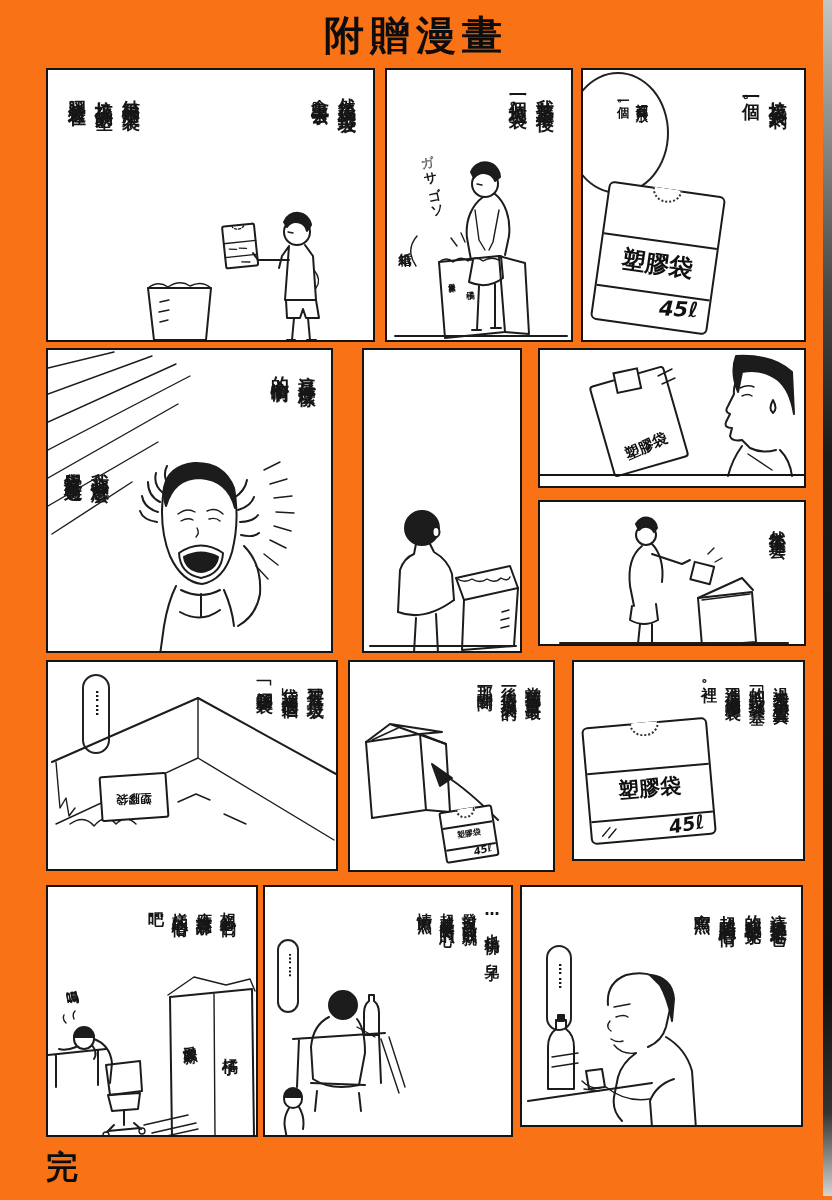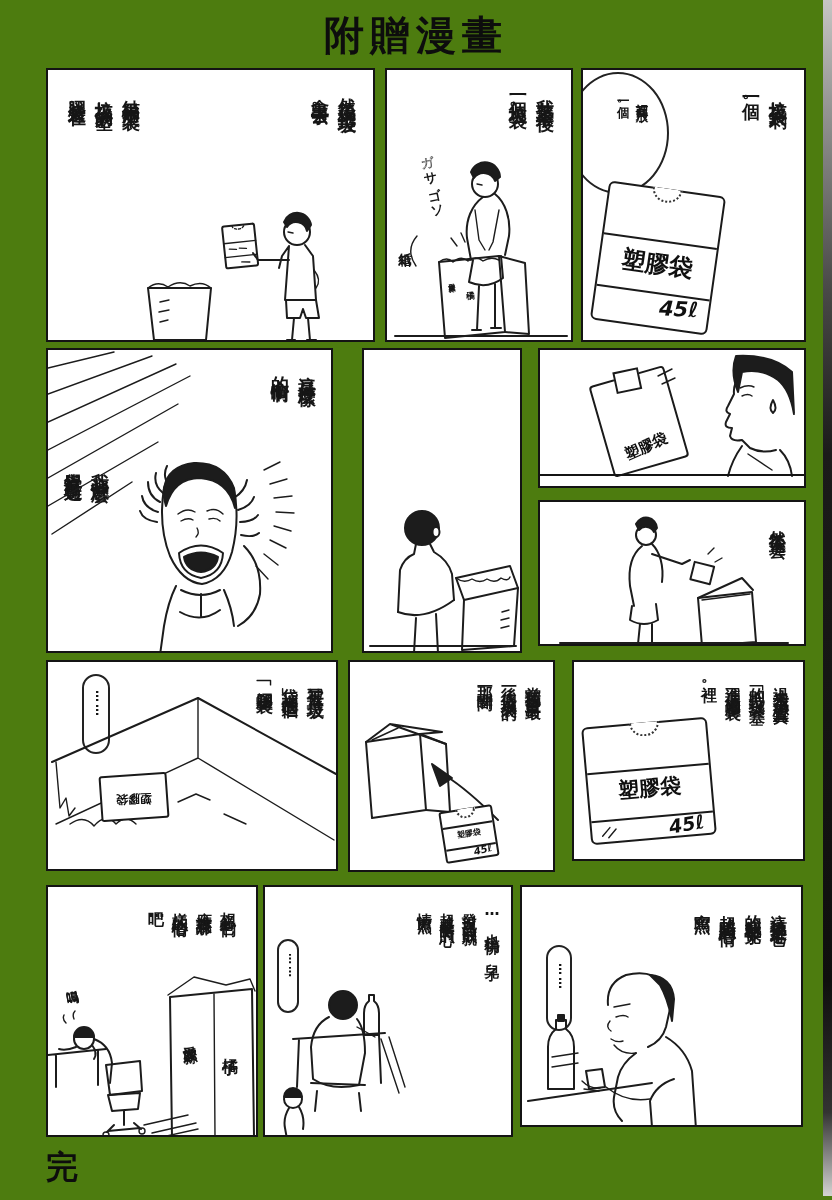--- a/index.html
+++ b/index.html
@@ -1,18 +1,18 @@
 <!DOCTYPE html>
 <html><head>
 <meta charset="utf-8">
 <style>
   html,body { margin:0; padding:0; background:#ffffff; }
   #page {
     position:relative; width:832px; height:1200px;
-    background:#4d7c0f; overflow:hidden;
+    background:#f97316; overflow:hidden;
     font-family:"DejaVu Sans", sans-serif;
   }
   .title {
     position:absolute; top:8px; left:0; width:100%; text-align:center;
     font-size:40px; font-weight:900; letter-spacing:6px; color:#0d0d0d;
   }
   .end {
     position:absolute; left:46px; top:1146px;
     font-size:32px; font-weight:900; color:#0d0d0d;
   }

